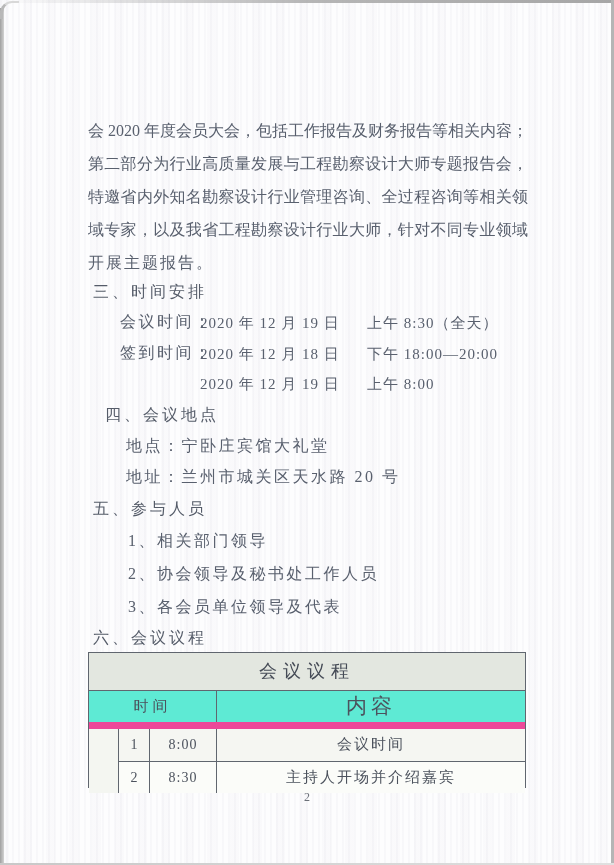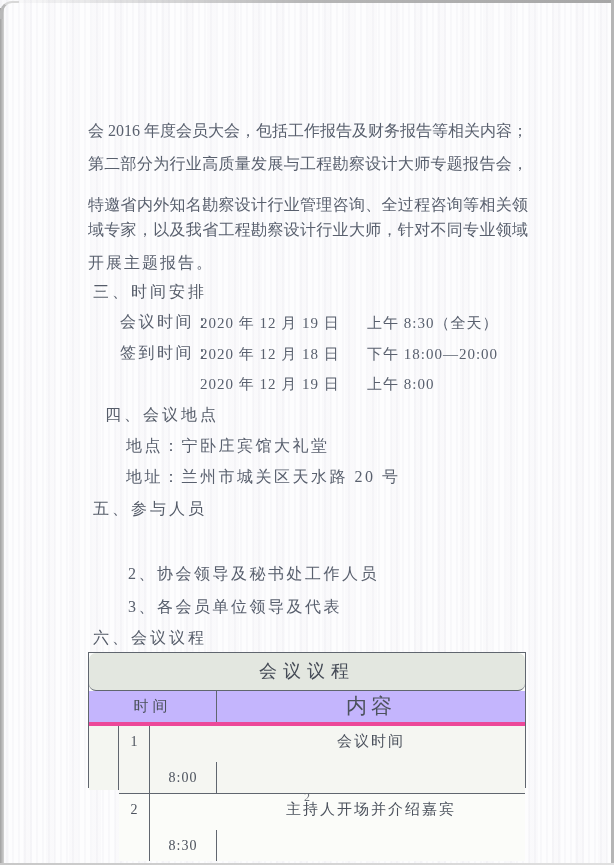--- a/index.html
+++ b/index.html
@@ -29,52 +29,52 @@
   .line { position:absolute; white-space:nowrap; font-size:16px; letter-spacing:2px; line-height:20px; }
   .just { white-space:normal; letter-spacing:0; text-align:justify; text-align-last:justify; height:22px; overflow:hidden; }
   .heading { color:#555c69; letter-spacing:3px; }
   .sub { letter-spacing:2.5px; }
   .num-text { font-size:15px; letter-spacing:1px; }
 
   
   .tbl { position:absolute; left:88px; top:652px; width:436px; height:134px;
          border:1px solid #60666f; background:#fbfcfa; color:#4c525d; }
   .tbl-title { height:37px; line-height:37px; text-align:center; border-bottom:1px solid #60666f;
-               background:#e3e7e0; font-size:18px; letter-spacing:6px; color:#454b56;border-radius:7px; }
-  .tbl-head { display:flex; height:31px; border-bottom:4px solid #ec4899; background:#c4b5fd; }
+               background:#e3e7e0; font-size:18px; letter-spacing:6px; color:#454b56; }
+  .tbl-head { display:flex; height:31px; border-bottom:7px solid #ec4899; background:#5eead4; }
   .tbl-head-time { width:127px; border-right:1px solid #60666f; text-align:center; line-height:31px;
                    font-size:15px; letter-spacing:4px; }
   .tbl-head-content { flex:1; text-align:center; line-height:31px; font-size:21px; letter-spacing:4px; }
   .tbl-body { display:flex; height:64px; }
   .tbl-side { width:29px; border-right:1px solid #60666f; background:#f4f6f1; }
   .tbl-rows { flex:1; display:flex; flex-direction:column; }
   .tbl-row { flex:1; display:flex; border-bottom:1px solid #60666f; background:#f5f6f2; }
   .tbl-row.last { border-bottom:none; background:#fbfcf9; }
   .c-no { width:30px; border-right:1px solid #60666f; text-align:center; line-height:31px; font-size:14px; }
   .c-time { width:66px; border-right:1px solid #60666f; text-align:center; line-height:31px;
-            font-size:14px; letter-spacing:1px;margin-top:36px; }
+            font-size:14px; letter-spacing:1px; }
   .c-content { flex:1; text-align:center; line-height:31px; font-size:15px; letter-spacing:2px; }
 
   .page-num { position:absolute; top:790px; left:0; width:614px; text-align:center;
               font-size:12px; color:#6b7078; }
 </style>
 </head>
 <body>
 
 <div class="screen">
 
   <div class="edge-top"></div>
   <div class="edge-left"></div>
   <div class="corner-tl"></div>
   <div class="edge-right"></div>
   <div class="edge-bottom"></div>
 
-  <div class="line just" style="left:88px;  top:121px; width:440px">会 2016 年度会员大会，包括工作报告及财务报告等相关内容；</div>
+  <div class="line just" style="left:88px;  top:121px; width:440px">会 2020 年度会员大会，包括工作报告及财务报告等相关内容；</div>
   <div class="line just" style="left:88px;  top:154px; width:440px">第二部分为行业高质量发展与工程勘察设计大师专题报告会，</div>
-  <div class="line just" style="left:88px;  top:195px; width:440px">特邀省内外知名勘察设计行业管理咨询、全过程咨询等相关领</div>
+  <div class="line just" style="left:88px;  top:187px; width:440px">特邀省内外知名勘察设计行业管理咨询、全过程咨询等相关领</div>
   <div class="line" style="left:88px;  top:253px">开展主题报告。</div>
   <div class="line just" style="left:88px;  top:220px; width:440px">域专家，以及我省工程勘察设计行业大师，针对不同专业领域</div>
 
   <div class="line heading" style="left:93px; top:282px">三、时间安排</div>
 
   <div class="line sub" style="left:120px; top:312px">会议时间：</div>
   <div class="line num-text" style="left:200px; top:313px">2020 年 12 月 19 日</div>
   <div class="line num-text" style="left:367px; top:313px">上午 8:30（全天）</div>
 
   <div class="line sub" style="left:120px; top:343px">签到时间：</div>
@@ -82,20 +82,21 @@
   <div class="line num-text" style="left:367px; top:344px">下午 18:00—20:00</div>
 
   <div class="line num-text" style="left:200px; top:374px">2020 年 12 月 19 日</div>
   <div class="line num-text" style="left:367px; top:374px">上午 8:00</div>
 
   <div class="line heading" style="left:105px;  top:405px">四、会议地点</div>
   <div class="line sub" style="left:126px; top:436px">地点：宁卧庄宾馆大礼堂</div>
   <div class="line sub" style="left:126px; top:467px">地址：兰州市城关区天水路 20 号</div>
 
   <div class="line heading" style="left:93px;  top:499px">五、参与人员</div>
+  <div class="line sub" style="left:128px; top:531px">1、相关部门领导</div>
   <div class="line sub" style="left:128px; top:564px">2、协会领导及秘书处工作人员</div>
   <div class="line sub" style="left:128px; top:597px">3、各会员单位领导及代表</div>
 
   <div class="line heading" style="left:93px; top:628px">六、会议议程</div>
 
   <div class="tbl">
     <div class="tbl-title">会议议程</div>
     <div class="tbl-head">
       <div class="tbl-head-time">时间</div>
       <div class="tbl-head-content">内容</div>

